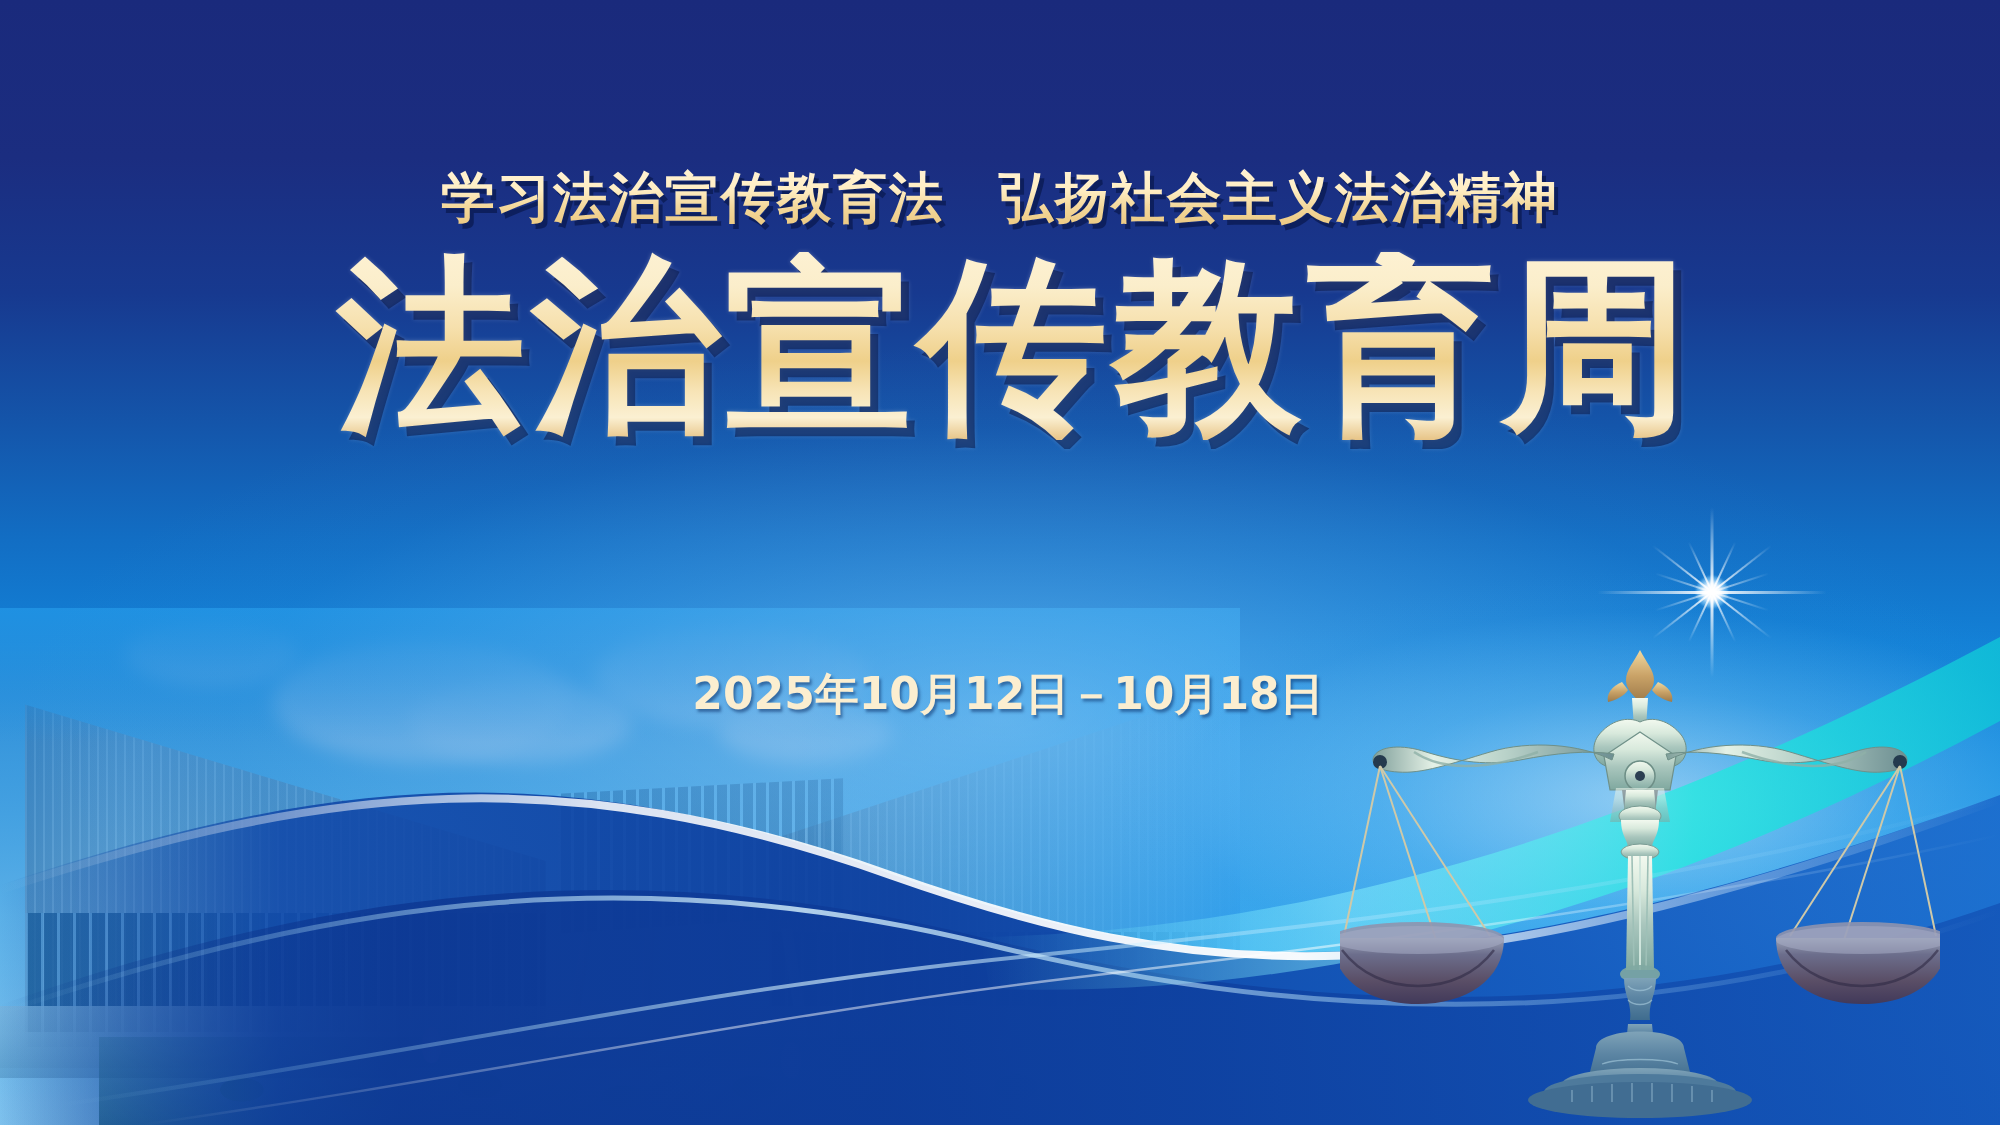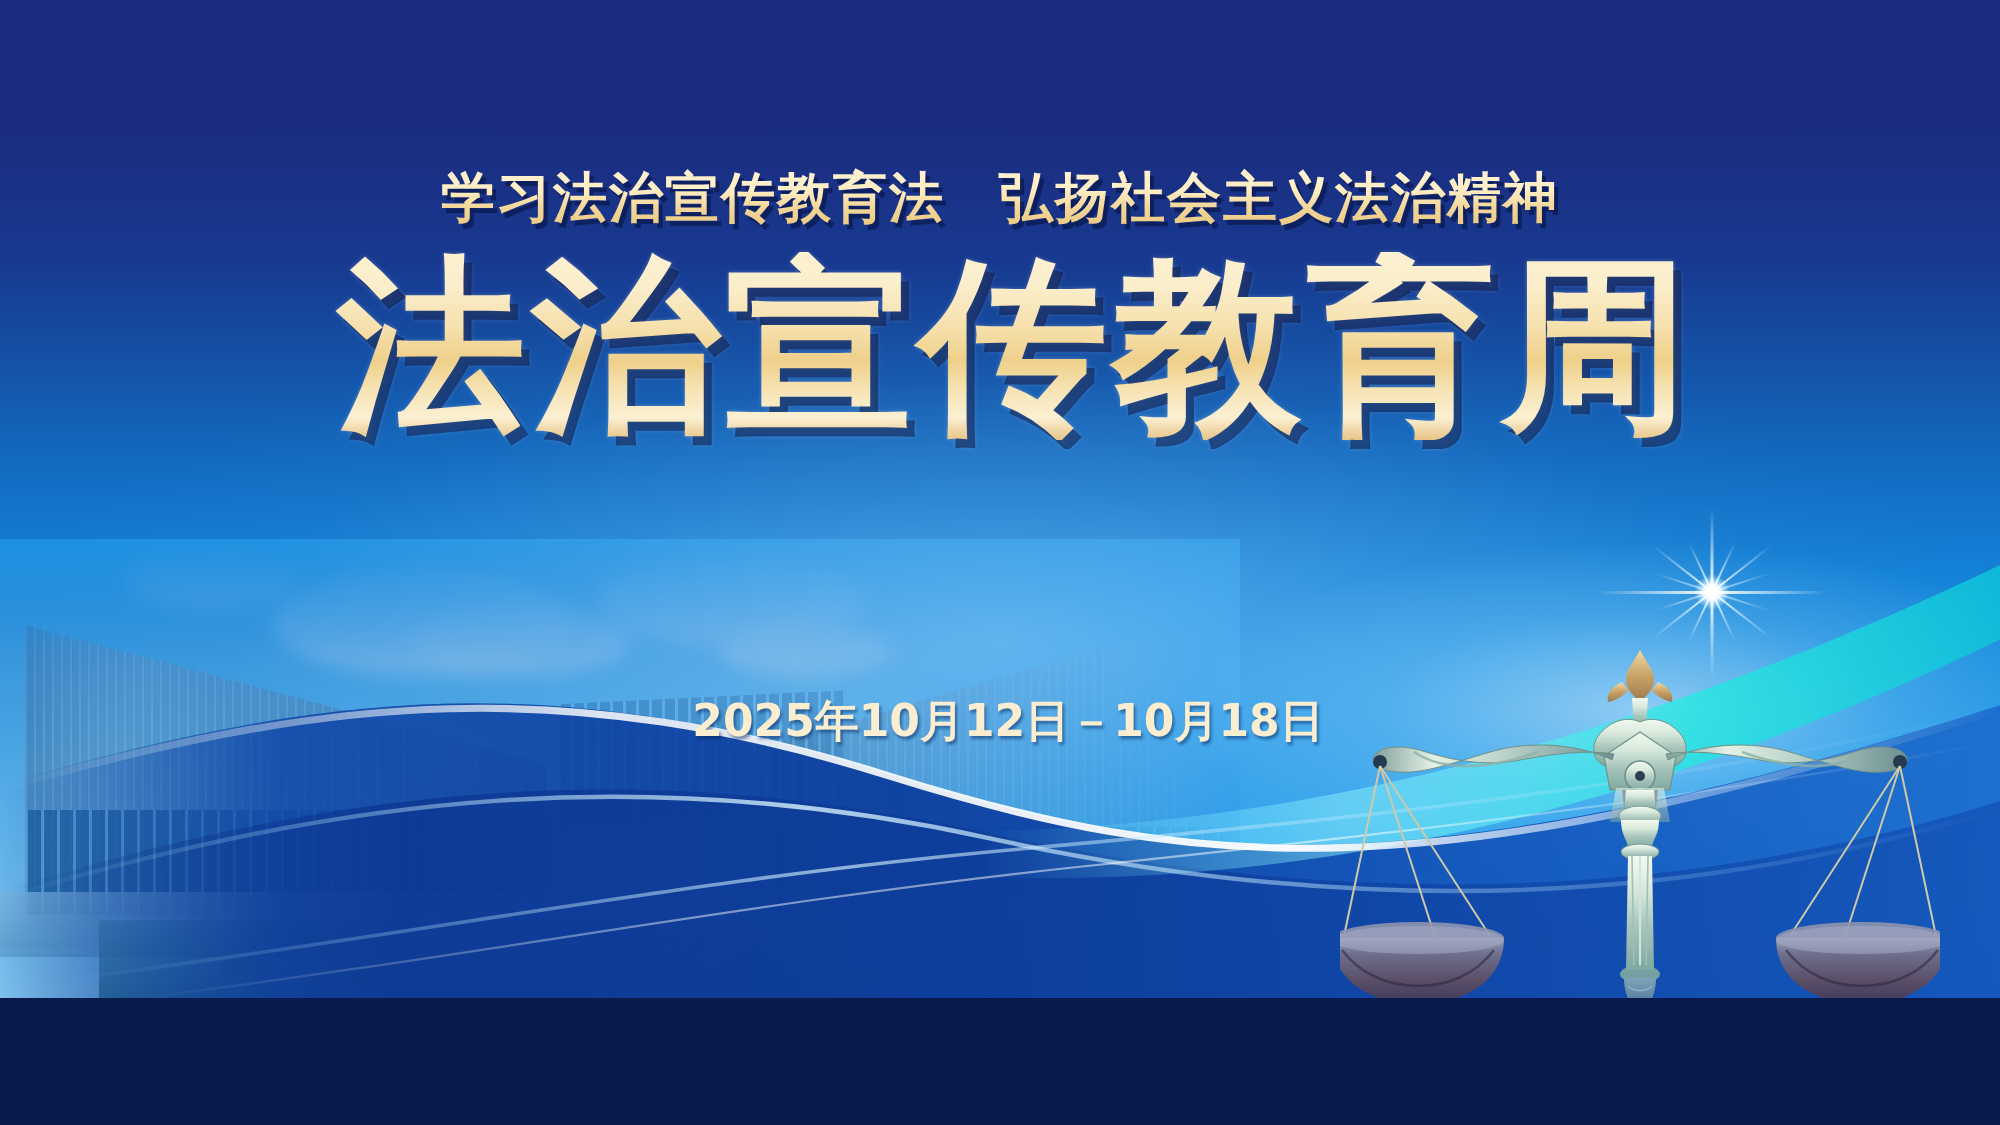--- a/index.html
+++ b/index.html
@@ -2,21 +2,21 @@
 <html lang="zh"><head>
 <meta charset="utf-8">
 <title>法治宣传教育周</title>
 <style>
   html,body{margin:0;padding:0;background:#0b1a4d;}
   *{box-sizing:border-box;}
 
   #poster{
     position:relative;
     width:2000px;
-    height:998px;
+    height:1125px;
     overflow:hidden;
     font-family:"Liberation Sans","DejaVu Sans",sans-serif;
     background:linear-gradient(180deg,
         #1a2a7c 0%,
         #1b2d80 14%,
         #17398f 26%,
         #1456ab 38%,
         #126ec4 48%,
         #1380d6 57%,
         #1a8ee0 66%,
@@ -236,21 +236,21 @@
     font-family:"DejaVu Sans","Liberation Sans",sans-serif;
     background:linear-gradient(180deg,#ffffff 0%,#fdf7e6 30%,#f6de9f 62%,#eec濫 70%,#e3b65c 100%);
     background:linear-gradient(180deg,#ffffff 0%,#fffaef 26%,#f8e3a8 58%,#ecc878 80%,#dfb25a 100%);
     -webkit-background-clip:text;background-clip:text;color:transparent;
     filter:drop-shadow(3px 4px 2px rgba(10,40,95,.45));
     white-space:nowrap;
   }
   .subtitle .sp{display:inline-block;width:14px;}
 
   .daterange{
-    position:absolute;top:692px;left:0;width:100%;
+    position:absolute;top:665px;left:0;width:100%;
     text-align:center;
     font-size:44px;
     font-weight:bold;
     letter-spacing:0px;
     font-family:"DejaVu Sans","Liberation Sans",sans-serif;
     color:#fbeed0;
     text-shadow:2px 3px 3px rgba(8,40,95,.5);
     white-space:nowrap;
     padding-left:16px;
   }

